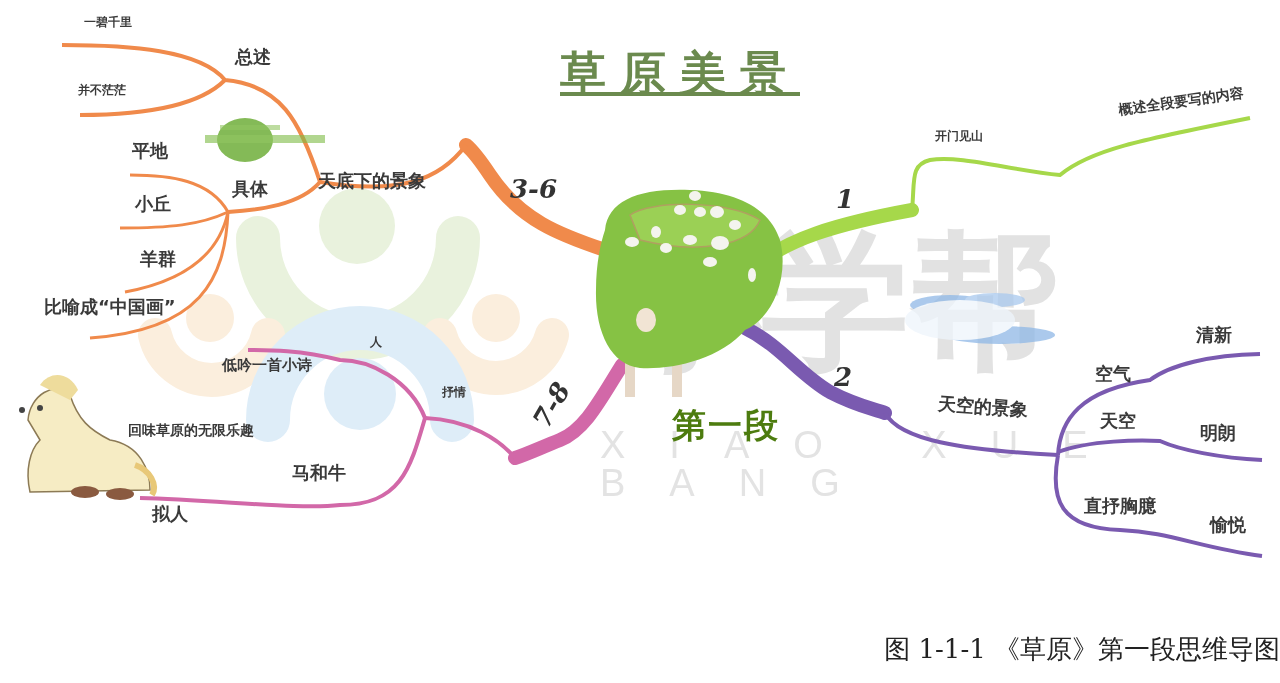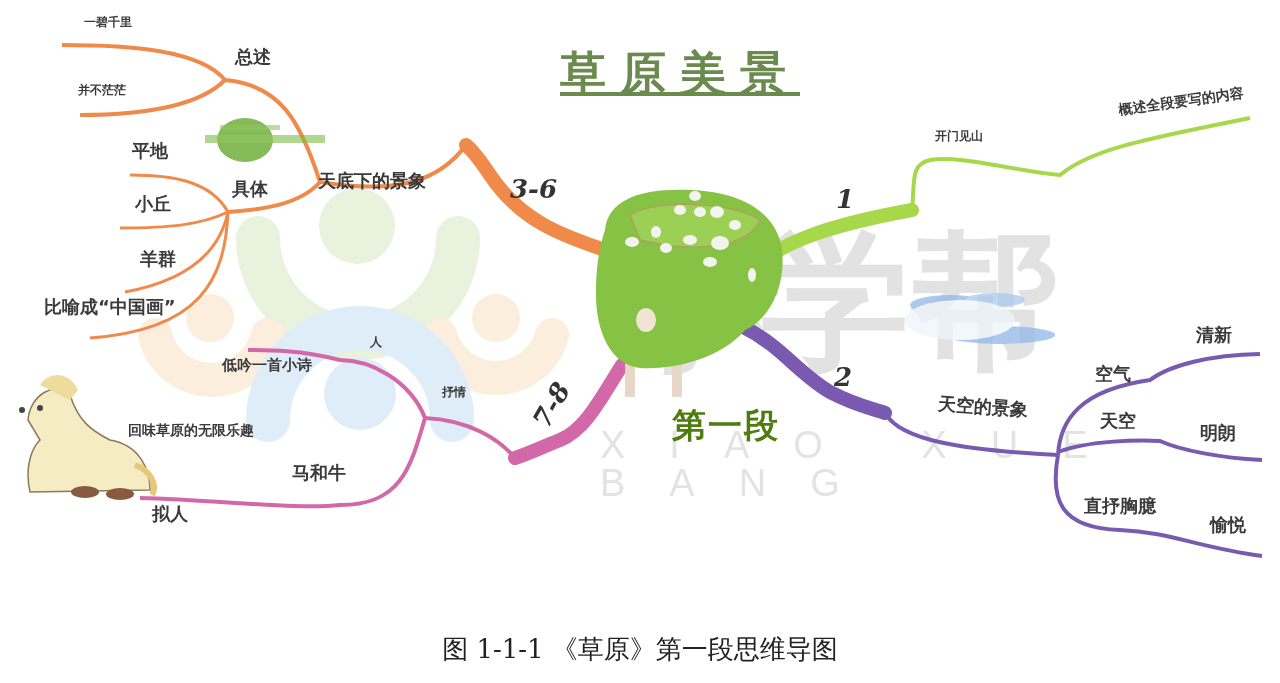--- a/index.html
+++ b/index.html
@@ -13,21 +13,21 @@
     .lbl.l14 { font-size: 14px; }
     .num { position: absolute; font-family: "DejaVu Serif", serif; font-weight: bold; font-style: italic;
            color: #333; font-size: 26px; line-height: 1; }
     .title { position: absolute; left: 560px; top: 50px; font-size: 46px; letter-spacing: 14px;
              font-weight: bold; line-height: 1; font-family: "DejaVu Sans", sans-serif; text-decoration: underline; }
     .section-label { position: absolute; left: 672px; top: 408px; font-size: 34px; font-weight: bold;
                      line-height: 1; letter-spacing: 2px; }
     .wm-text { position: absolute; color: #e2e2e2; font-weight: bold; line-height: 1; }
     .wm-letters { position: absolute; left: 600px; top: 426px; font-size: 38px; letter-spacing: 44px;
                   color: #e3e3e3; font-family: "Liberation Sans", sans-serif; line-height: 1; }
-    .caption { position: absolute; left: 0; width: 1280px; top: 636px; text-align: center;
+    .caption { position: absolute; left: 0; width: 1280px; top: 636px; text-align: right;
                font-family: "DejaVu Serif", serif; font-size: 26px; color: #222; line-height: 1; }
   </style>
 </head>
 <body>
 
 <svg class="layer" viewBox="0 0 1280 683">
 
   <circle cx="357" cy="226" r="38" fill="#e9f2dd"></circle>
   <path d="M258 238 A100 100 0 0 0 458 238" fill="none" stroke="#e9f2dd" stroke-width="44" stroke-linecap="round"></path>
 

